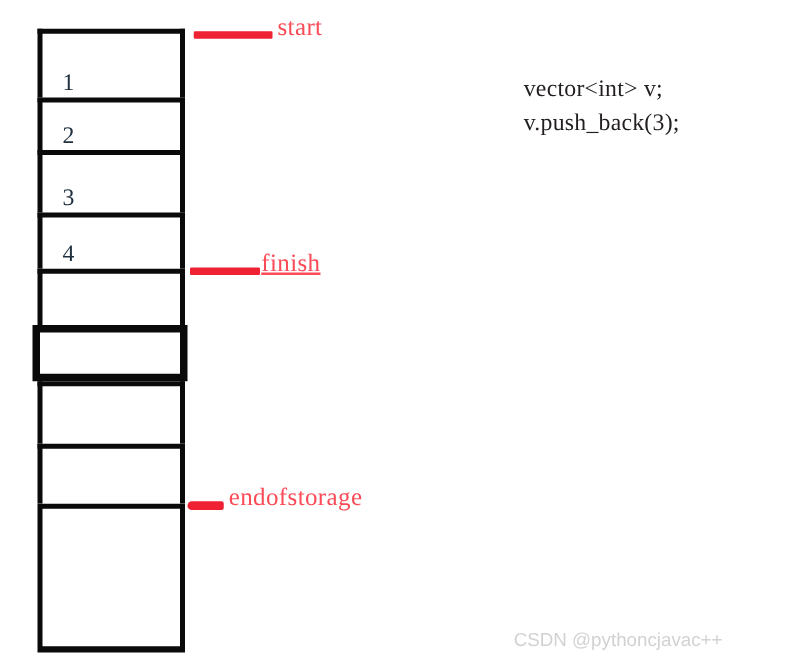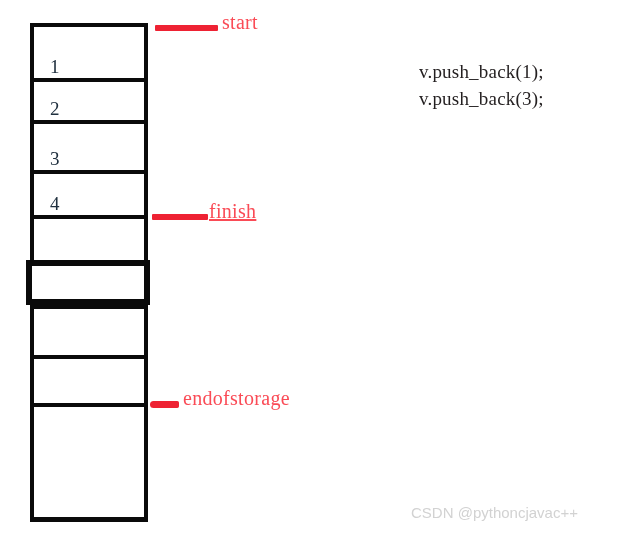--- a/index.html
+++ b/index.html
@@ -136,15 +136,15 @@
         <span class="bar" style="left: 152px; width: 56px;"></span>
         <span class="mlabel" style="left: 209px; text-decoration: underline;">finish</span>
       </div>
       <div class="marker" style="top: 401px; left: 0px;">
         <span class="bar tapered" style="left: 150px; width: 29px;"></span>
         <span class="mlabel" style="left: 183px;">endofstorage</span>
       </div>
     </div>
 </div>
 
-<div class="code-block" id="code-host"><span class="code-line">v.push_back(1);</span><span class="code-line">v.push_back(3);</span></div>
+<div class="code-block" id="code-host"><span class="code-line">vector&lt;int&gt; v;</span><span class="code-line">v.push_back(3);</span></div>
 
 <div class="watermark">CSDN @pythoncjavac++</div>
 
 </body></html>

